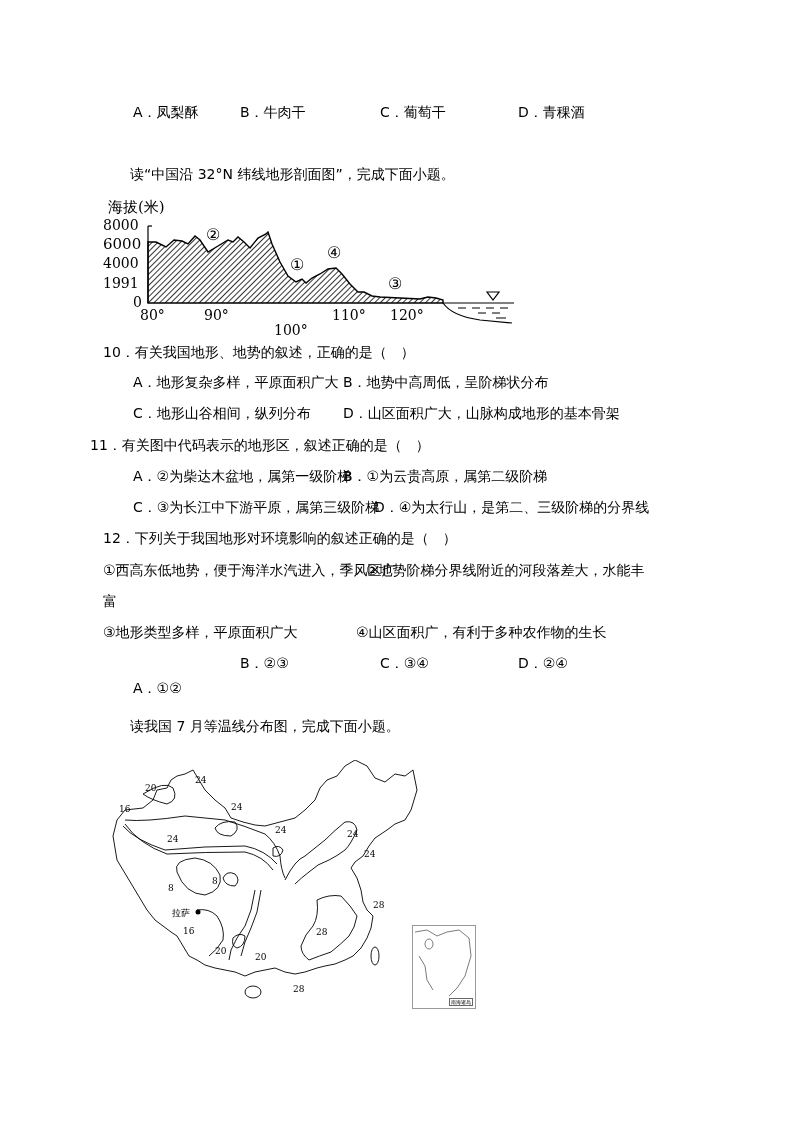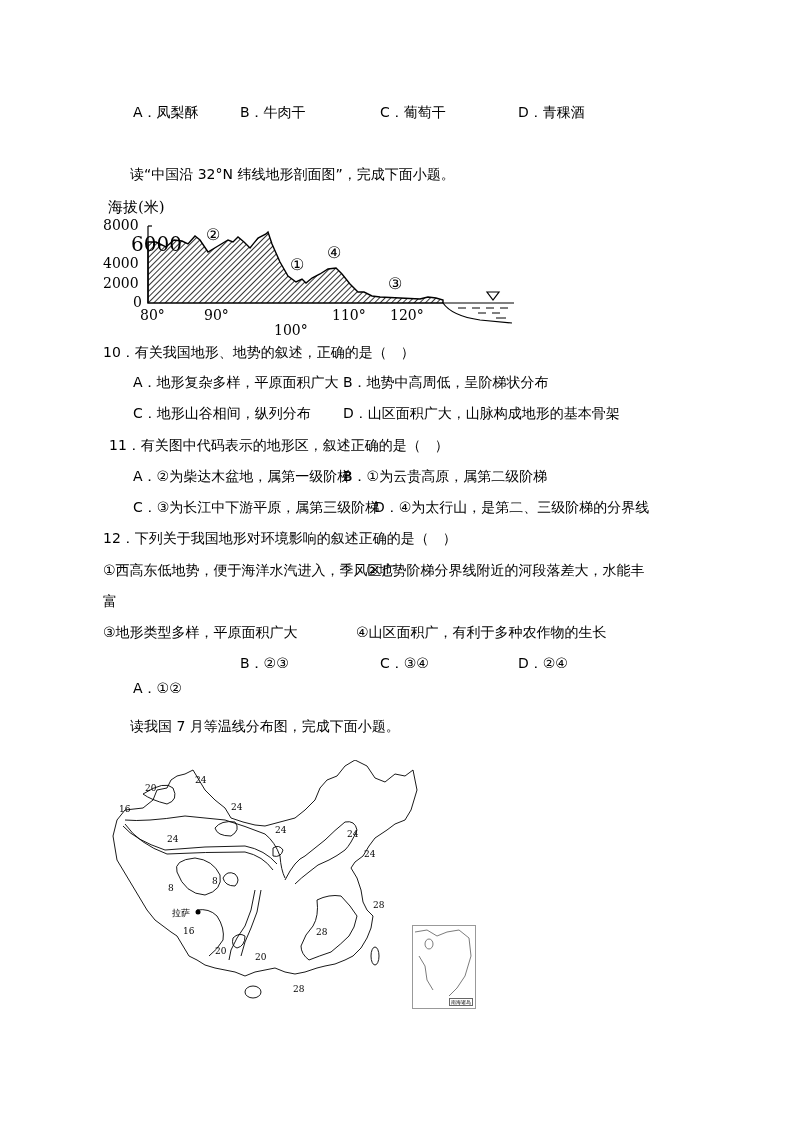--- a/index.html
+++ b/index.html
@@ -48,23 +48,23 @@
     <line x1="386" y1="116" x2="394" y2="116" stroke="#000" stroke-width="1"></line>
     <line x1="400" y1="116" x2="408" y2="116" stroke="#000" stroke-width="1"></line>
     <line x1="378" y1="121" x2="386" y2="121" stroke="#000" stroke-width="1"></line>
     <line x1="392" y1="121" x2="400" y2="121" stroke="#000" stroke-width="1"></line>
     <line x1="396" y1="126" x2="406" y2="126" stroke="#000" stroke-width="1"></line>
 
     <path d="M387,100 L399,100 L393,108 Z" fill="#fff" stroke="#000" stroke-width="1.2"></path>
   </svg>
   <div class="t lbl" style="left:8px;top:6px;font-size:15px;">海拔(米)</div>
   <div class="t lbl" style="left:3px;top:26px;font-size:14px;line-height:14px;">8000</div>
-  <div class="t lbl" style="left:3px;top:45px;font-size:20px;line-height:14px;margin-left:28px;">6000</div>
+  <div class="t lbl" style="left:3px;top:45px;font-size:15px;line-height:14px;">6000</div>
   <div class="t lbl" style="left:3px;top:64px;font-size:14px;line-height:14px;">4000</div>
-  <div class="t lbl" style="left:3px;top:84px;font-size:14px;line-height:14px;">2000</div>
+  <div class="t lbl" style="left:3px;top:84px;font-size:14px;line-height:14px;">1991</div>
   <div class="t lbl" style="left:33px;top:103px;font-size:14px;line-height:14px;">0</div>
   <div class="t lbl" style="left:40px;top:116px;font-size:14px;line-height:14px;">80°</div>
   <div class="t lbl" style="left:104px;top:116px;font-size:14px;line-height:14px;">90°</div>
   <div class="t lbl" style="left:174px;top:116px;font-size:14px;line-height:14px;margin-top:15px;">100°</div>
   <div class="t lbl" style="left:232px;top:116px;font-size:14px;line-height:14px;">110°</div>
   <div class="t lbl" style="left:290px;top:116px;font-size:14px;line-height:14px;">120°</div>
   <div class="t lbl" style="left:190px;top:64px;font-size:16px;">①</div>
   <div class="t lbl" style="left:106px;top:34px;font-size:16px;">②</div>
   <div class="t lbl" style="left:288px;top:83px;font-size:16px;">③</div>
   <div class="t lbl" style="left:227px;top:52px;font-size:16px;">④</div>
@@ -77,21 +77,21 @@
 <div class="opt" style="left:343px;top:373px;">
   <span>B．</span><span>地势中高周低，呈阶梯状分布</span>
 </div>
 <div class="opt" style="left:133px;top:404px;">
   <span>C．</span><span>地形山谷相间，纵列分布</span>
 </div>
 <div class="opt" style="left:343px;top:404px;">
   <span>D．</span><span>山区面积广大，山脉构成地形的基本骨架</span>
 </div>
 
-<div class="t" style="left:109px;top:436px;">11．有关图中代码表示的地形区，叙述正确的是（　）</div>
+<div class="t" style="left:90px;top:436px;">11．有关图中代码表示的地形区，叙述正确的是（　）</div>
 <div class="opt" style="left:133px;top:467px;">
   <span>A．</span><span>②为柴达木盆地，属第一级阶梯</span>
 </div>
 <div class="opt" style="left:343px;top:467px;">
   <span>B．</span><span>①为云贵高原，属第二级阶梯</span>
 </div>
 <div class="opt" style="left:133px;top:498px;">
   <span>C．</span><span>③为长江中下游平原，属第三级阶梯</span>
 </div>
 <div class="opt" style="left:374px;top:498px;">

